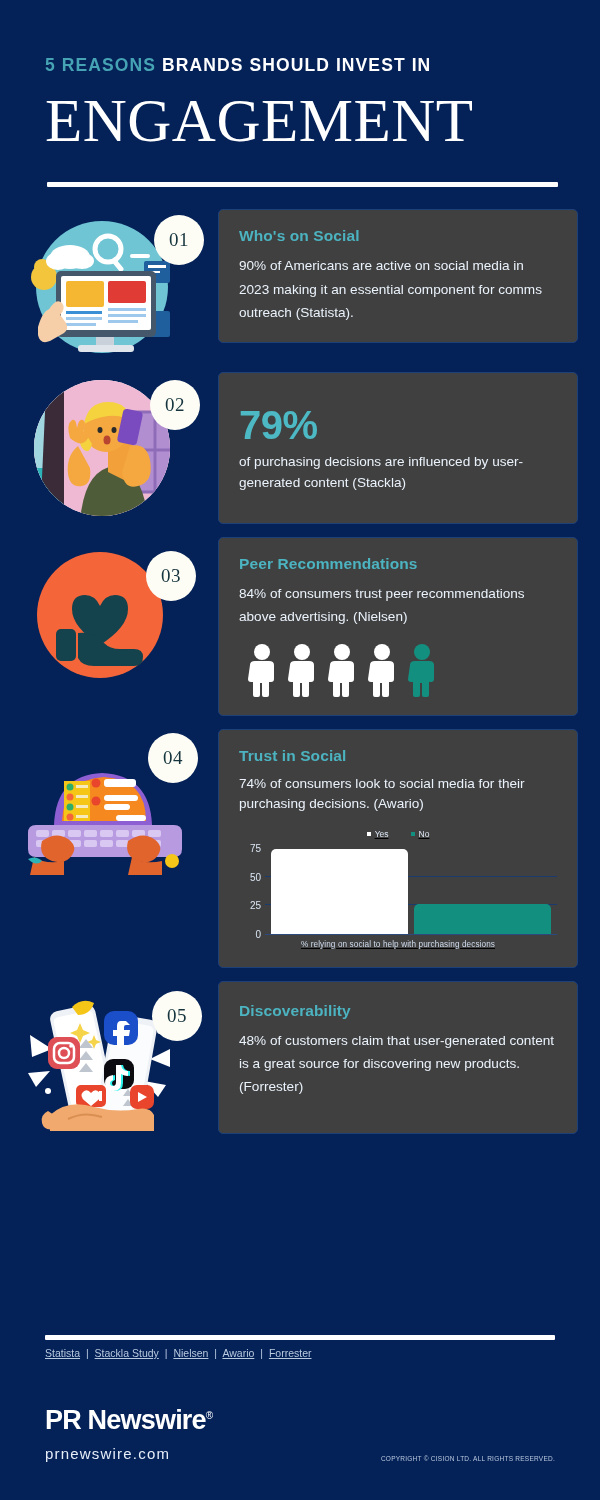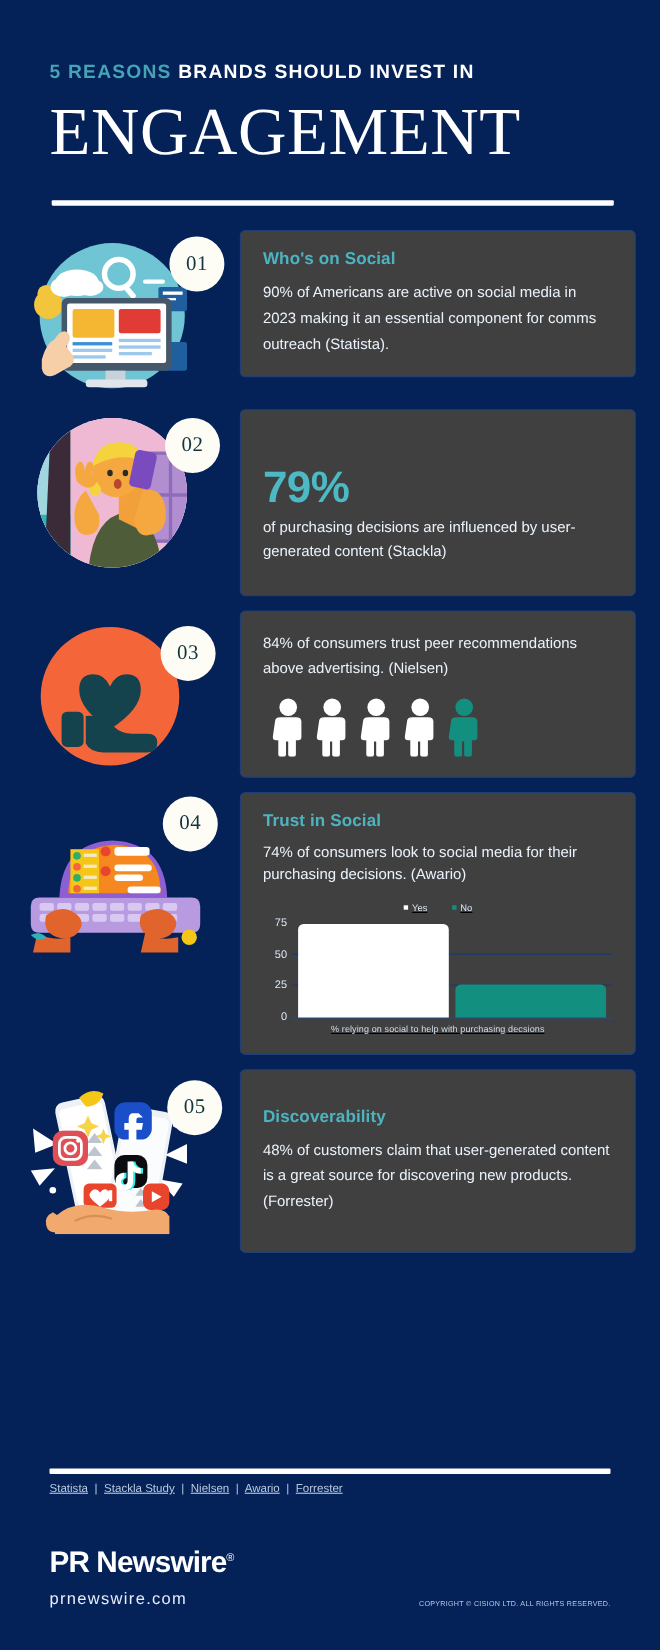--- a/index.html
+++ b/index.html
@@ -192,39 +192,40 @@
             <ellipse cx="87" cy="68" rx="3.5" ry="4.5" fill="#b8452f"></ellipse>
             <rect x="100" y="38" width="20" height="34" rx="4" fill="#7a4bbf" transform="rotate(12 110 55)"></rect>
             <path d="M110 74 q16 -4 20 14 q4 22 -12 26 q-14 4 -16 -14z" fill="#f5a83f"></path>
             <path d="M58 74 q-12 10 -10 28 q2 14 14 12 q10 -2 8 -18z" fill="#f5a83f"></path>
             <path d="M50 66 q-4 -14 2 -18 q4 -2 5 8 q2 -10 6 -8 q4 2 0 12 q4 -6 7 -3 q3 4 -4 12 q-6 6 -16 -3z" fill="#f5a83f"></path>
           </g>
         </svg>
       </div>
       <div class="badge" style="top:8px; right:10px;">02</div>
     </div>
-    <div class="card" style="padding-top:48px; padding-bottom:30px;">
+    <div class="card" style="padding-top:30px; padding-bottom:30px;">
       <div class="bigstat">79%</div>
       <p class="tight">of purchasing decisions are influenced by user-generated content (Stackla)</p>
     </div>
   </div>
 
   <div class="row" style="margin-bottom:13px;">
     <div class="iconwrap">
       <div class="illus">
         <svg viewBox="0 0 170 150" width="170" height="150">
           <circle cx="80" cy="78" r="63" fill="#f4663a"></circle>
           <path d="M80 108 q-28 -18 -28 -36 q0 -14 13 -14 q10 0 15 11 q5 -11 15 -11 q13 0 13 14 q0 18 -28 36z" fill="#14424d"></path>
           <rect x="36" y="92" width="20" height="32" rx="5" fill="#14424d"></rect>
           <path d="M58 96 q16 -2 26 10 q6 6 16 6 l14 0 q9 0 9 8 q0 9 -9 9 l-40 0 q-12 0 -16 -8z" fill="#14424d"></path>
         </svg>
       </div>
       <div class="badge" style="top:14px; right:14px;">03</div>
     </div>
     <div class="card">
+      <h3>Peer Recommendations</h3>
       <p>84% of consumers trust peer recommendations above advertising. (Nielsen)</p>
       <div class="people">
         <svg width="34" height="54" viewBox="0 0 34 54">
             <circle cx="17" cy="9" r="8" fill="#ffffff"></circle>
             <path d="M5 22 q0 -4 5 -4 l14 0 q5 0 5 4 l0 14 q0 3 -3 3 l-2 0 l0 13 q0 2 -2 2 l-3 0 q-2 0 -2 -2 l0 -12 l-2 0 l0 12 q0 2 -2 2 l-3 0 q-2 0 -2 -2 l0 -13 l-2 0 q-3 0 -3 -3z" fill="#ffffff"></path>
           </svg>
         <svg width="34" height="54" viewBox="0 0 34 54">
             <circle cx="17" cy="9" r="8" fill="#ffffff"></circle>
             <path d="M5 22 q0 -4 5 -4 l14 0 q5 0 5 4 l0 14 q0 3 -3 3 l-2 0 l0 13 q0 2 -2 2 l-3 0 q-2 0 -2 -2 l0 -12 l-2 0 l0 12 q0 2 -2 2 l-3 0 q-2 0 -2 -2 l0 -13 l-2 0 q-3 0 -3 -3z" fill="#ffffff"></path>
           </svg>
@@ -379,21 +380,21 @@
           <path d="M62 126 l8 0 l-10 9z" fill="#e8452c"></path>
           <path d="M71 112 q-4 -5 -8 -1 q-4 4 2 9 l6 5 l6 -5 q6 -5 2 -9 q-4 -4 -8 1z" fill="#ffffff"></path>
           <rect x="79" y="110" width="3" height="10" fill="#ffffff"></rect>
           <path d="M30 134 q18 -16 44 -8 q22 6 44 2 q12 -2 16 6 l0 16 l-104 0z" fill="#f2a96e"></path>
           <path d="M28 130 q-8 4 -6 12 q2 8 12 6 q8 -2 6 -10z" fill="#f2a96e"></path>
           <path d="M48 138 q16 -8 34 -2" stroke="#d98f52" stroke-width="2" fill="none"></path>
         </svg>
       </div>
       <div class="badge" style="top:10px; right:8px;">05</div>
     </div>
-    <div class="card" style="padding-top:34px; padding-bottom:34px;">
+    <div class="card" style="padding-top:20px; padding-bottom:34px;">
       <h3>Discoverability</h3>
       <p>48% of customers claim that user-generated content is a great source for discovering new products. (Forrester)</p>
     </div>
   </div>
 </div>
 
 <div class="footer">
   <div class="rule-bot"></div>
   <div class="reflinks">
     <a href="#">Statista</a>

